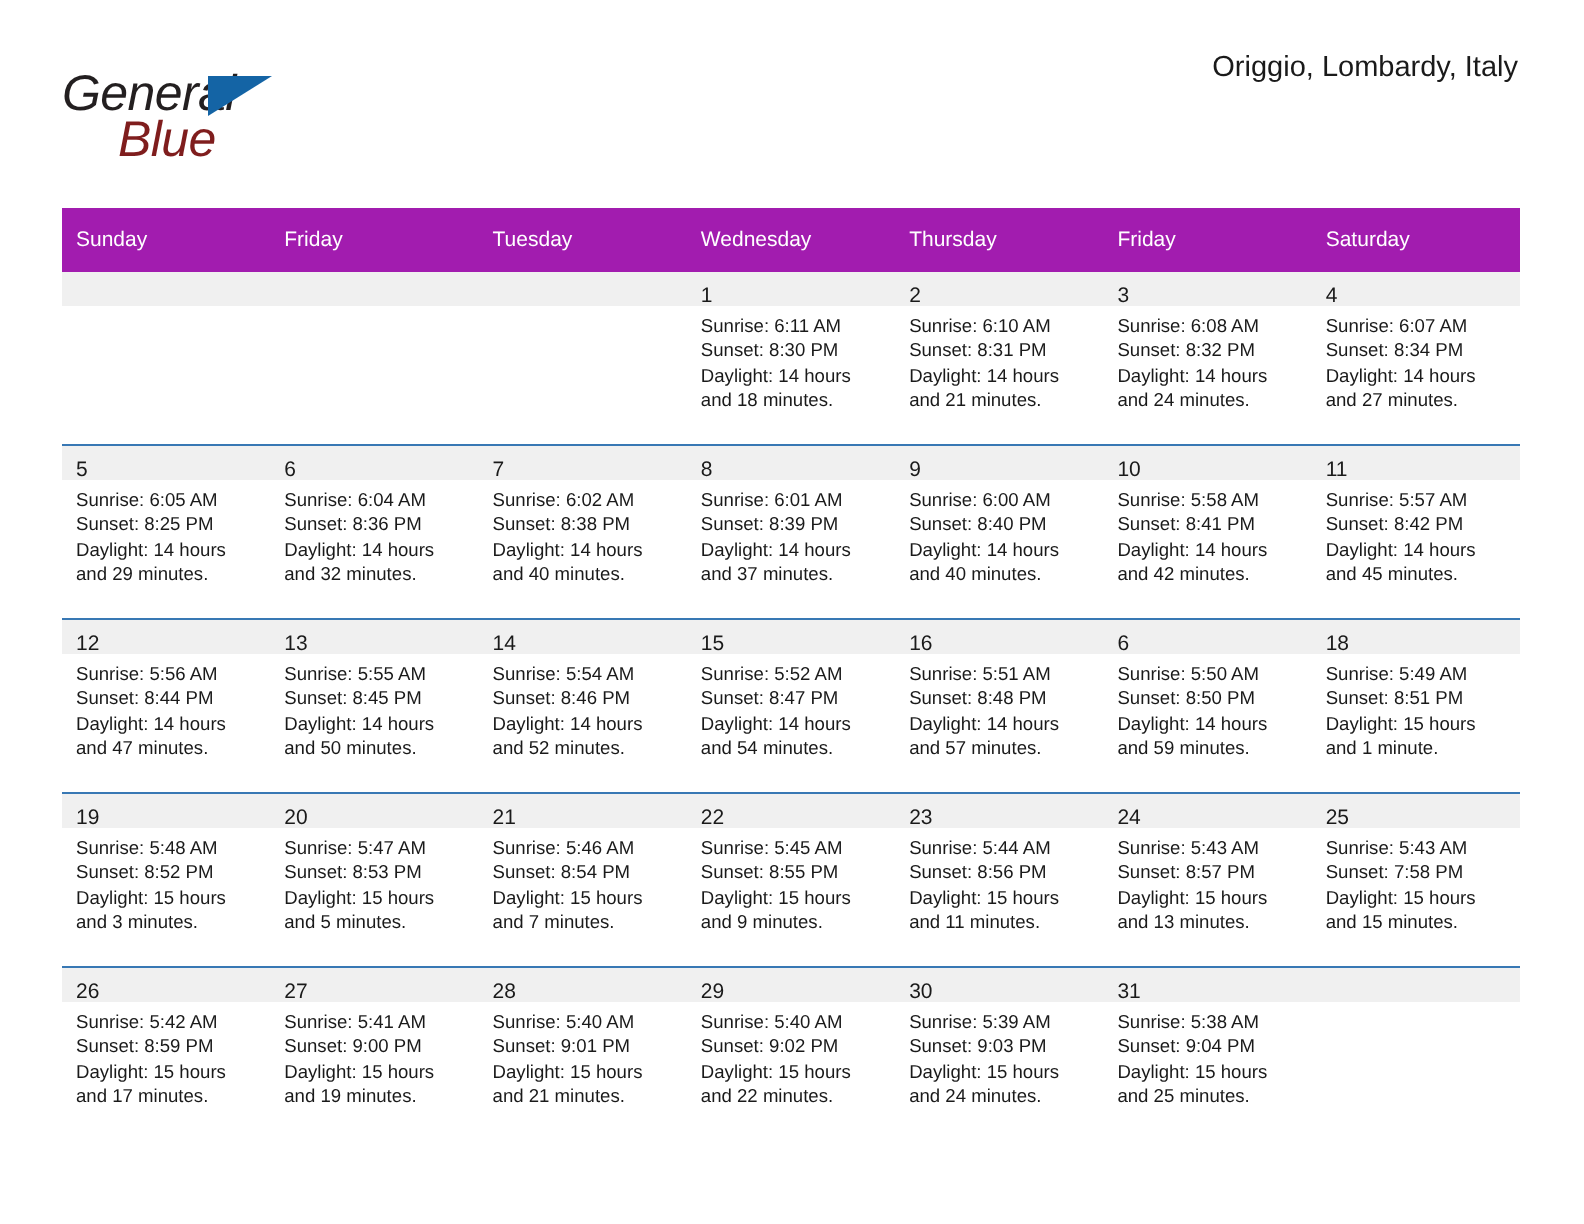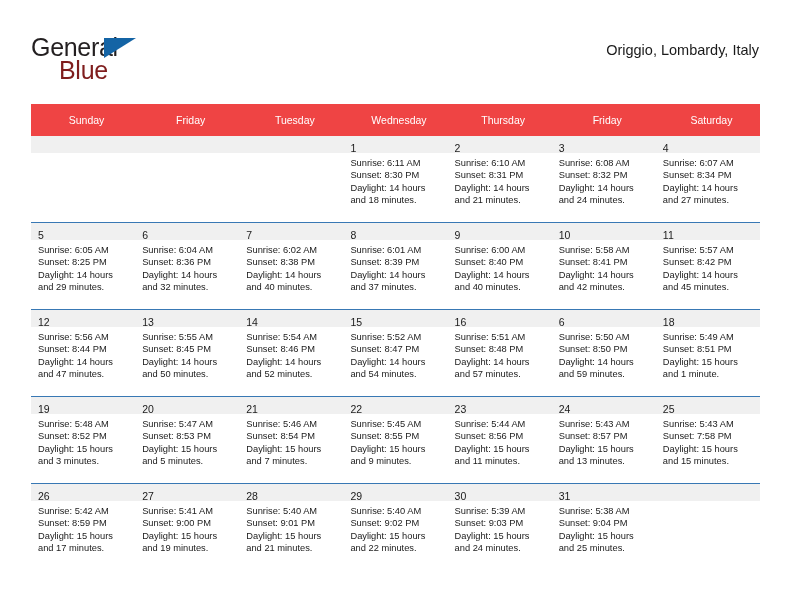--- a/index.html
+++ b/index.html
@@ -28,20 +28,21 @@
     top: 25px;
     right: 33px;
     height: 72px;
   }
   .logo {
     position: absolute;
     left: 0;
     top: 8px;
     width: 130px;
     height: 52px;
+    font-style: italic;
   }
   .logo-general {
     position: absolute;
     left: 0;
     top: 0;
     font-size: 25px;
     letter-spacing: -0.3px;
     color: #231f20;
     font-family: "Liberation Sans", sans-serif;
   }
@@ -70,42 +71,42 @@
     top: 0;
     text-align: right;
   }
   .cal-title {
     font-size: 28px;
     color: #1a1a1a;
     line-height: 34px;
     white-space: nowrap;
   }
   .cal-subtitle {
-    margin-top: 16px;
+    margin-top: 0;
     font-size: 14.5px;
     color: #1a1a1a;
     line-height: 18px;
     white-space: nowrap;
   }
 
   
   .calendar {
     position: absolute;
     left: 31px;
     top: 104px;
     width: 729px;
     border-collapse: collapse;
     table-layout: fixed;
   }
   .calendar th {
-    background: #ef4444;
+    background: #a21caf;
     color: #ffffff;
     font-size: 10.5px;
     font-weight: normal;
-    text-align: center;
+    text-align: left;
     padding: 6px 0 6px 7px;
     height: 20px;
     vertical-align: middle;
     margin-left: 36px;
   }
   .calendar td {
     vertical-align: top;
     padding: 0;
     width: 104.14px;
     border-top: 1.6px solid #3878b4;

